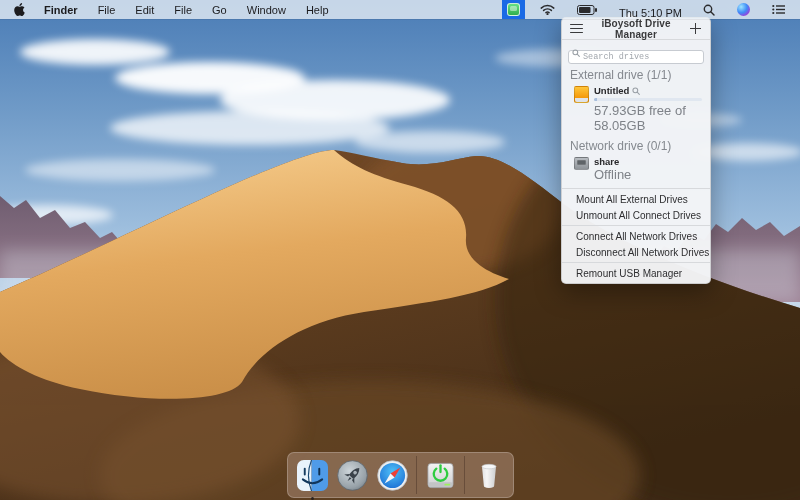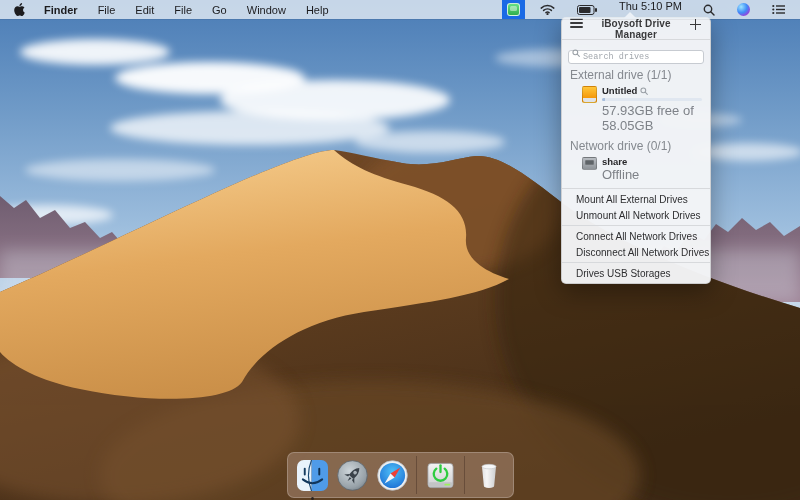--- a/index.html
+++ b/index.html
@@ -12,21 +12,21 @@
     position:absolute; top:0; left:0; right:0; height:19px;
     background:rgba(233,239,246,0.78);
     display:flex; align-items:center; font-size:11px; color:#1c1c1e;
     padding:0 8px; z-index:30;
     box-shadow:0 0.5px 0 rgba(0,0,0,0.12);
   }
   .menubar-left { display:flex; align-items:center; gap:0; }
   .mb-item { padding:0 10px; height:19px; display:flex; align-items:center; cursor:default; white-space:nowrap; }
   .mb-item.bold { font-weight:bold; }
   .apple { padding:0 9px 0 6px; display:flex; align-items:center; }
-  .menubar-right { margin-left:auto; display:flex; align-items:flex-start; gap:8px; }
+  .menubar-right { margin-left:auto; display:flex; align-items:flex-end; gap:8px; }
   .status-item { height:19px; display:flex; align-items:center; padding:0 7px; }
   .status-item.active { background:#1a6ae5; border-radius:0; padding:0 5px; }
   .dm-glyph { width:13px; height:13px; border-radius:3px;
     background:linear-gradient(#66e183,#2fae4d); border:1px solid rgba(255,255,255,0.75);
     position:relative; }
   .dm-glyph::after { content:""; position:absolute; left:2px; top:2px; right:2px; height:5px;
     background:rgba(255,255,255,0.45); border-radius:1.5px; }
   .clock { font-size:11px; padding:0 6px; white-space:nowrap; }
   .siri-orb { width:13px; height:13px; border-radius:50%;
     background:radial-gradient(circle at 32% 30%, #9fe5ff, #3f8ef7 45%, #8a4ae0 72%, #e35c8f 100%); }
@@ -34,37 +34,37 @@
   
   .popover {
     position:absolute; top:17px; left:561px; width:150px; z-index:25;
     background:rgba(244,245,247,0.97); border:1px solid rgba(0,0,0,0.14);
     border-radius:5px; box-shadow:0 8px 26px rgba(0,0,0,0.35);
     color:#2c2c2e;
   }
   .popover-arrow { position:absolute; top:-6px; left:62px; width:0; height:0;
     border-left:6px solid transparent; border-right:6px solid transparent;
     border-bottom:6px solid #f6f7f9; }
-  .p-header { display:flex; align-items:flex-start; height:21px; padding:0 8px; }
+  .p-header { display:flex; align-items:center; height:21px; padding:0 8px; }
   .hamburger { width:13px; display:flex; flex-direction:column; gap:2.5px; cursor:pointer; }
   .hamburger i { display:block; height:1.6px; background:#3a3a3c; border-radius:1px; }
   .p-title { flex:1; text-align:center; font-size:10px; font-weight:bold; color:#3a3a3c; letter-spacing:0.1px; }
   .plus-btn { width:13px; height:13px; position:relative; cursor:pointer; }
   .plus-btn::before,.plus-btn::after { content:""; position:absolute; background:#3a3a3c; }
   .plus-btn::before { left:6px; top:1px; width:1.4px; height:11px; }
   .plus-btn::after { top:6px; left:1px; height:1.4px; width:11px; }
   .p-divider { height:1px; background:#d7d9dc; }
   .search-wrap { margin:5px 6px 3px 6px; position:relative; }
   .search-wrap svg { position:absolute; left:4px; top:3.5px; }
   .search-input { width:100%; height:14px; border:1px solid #c7cbd1; border-radius:3px;
     background:#fff; font-size:8.5px; padding:0 4px 0 14px; color:#333; outline:none;
     font-family:Liberation Mono, monospace; }
   .search-input::placeholder { color:#a2a7ad; }
   .section-label { font-size:12px; color:#85898f; margin:4px 8px 2px 8px; }
-  .drive-row { display:flex; align-items:flex-start; gap:5px; padding:1px 8px 2px 20px; cursor:default; }
+  .drive-row { display:flex; align-items:flex-start; gap:5px; padding:1px 8px 2px 12px; cursor:default; }
   .drive-col { flex:1; min-width:0; }
   .drive-name-row { display:flex; align-items:center; gap:3px; }
   .drive-name { font-size:9.5px; font-weight:bold; color:#28282a; }
   .cap-bar { height:3px; background:#e0e7f0; border-radius:2px; margin:2px 0 2px 0; position:relative; overflow:hidden; }
   .cap-bar i { position:absolute; left:0; top:0; bottom:0; width:3px; background:#a9bfdc; }
   .drive-detail { font-size:13px; color:#7e8288; }
   .ext-icon { width:15px; height:17px; border-radius:2px; margin-top:1px;
     background:linear-gradient(#ffc63a,#f59a0b 70%); position:relative; border:0.5px solid rgba(0,0,0,0.15); }
   .ext-icon::after { content:""; position:absolute; left:0; right:0; bottom:0; height:4px;
     background:#dfе3e8; background:#dfe3e8; border-radius:0 0 2px 2px; }
@@ -263,30 +263,30 @@
       <span class="net-icon"></span>
       <div class="drive-col">
         <div class="drive-name">share</div>
         <div class="drive-detail">Offline</div>
       </div>
     </div>
 
     <div class="p-divider" style="margin-top:4px;"></div>
     <div class="menu-list">
       <div class="menu-item-row">Mount All External Drives</div>
-      <div class="menu-item-row">Unmount All Network Drives</div>
+      <div class="menu-item-row">Unmount All Connect Drives</div>
     </div>
     <div class="p-divider"></div>
     <div class="menu-list">
       <div class="menu-item-row">Connect All Network Drives</div>
       <div class="menu-item-row">Disconnect All Network Drives</div>
     </div>
     <div class="p-divider"></div>
     <div class="menu-list">
-      <div class="menu-item-row">Drives USB Storages</div>
+      <div class="menu-item-row">Remount USB Manager</div>
     </div>
   </div>
 
   <div class="dock">
     <div class="dock-icon">
       <svg width="31" height="31" viewBox="0 0 32 32">
         <defs>
             <clipPath id="fclip">
               <rect x="0" y="0" width="32" height="32" rx="7"></rect>
             </clipPath>

